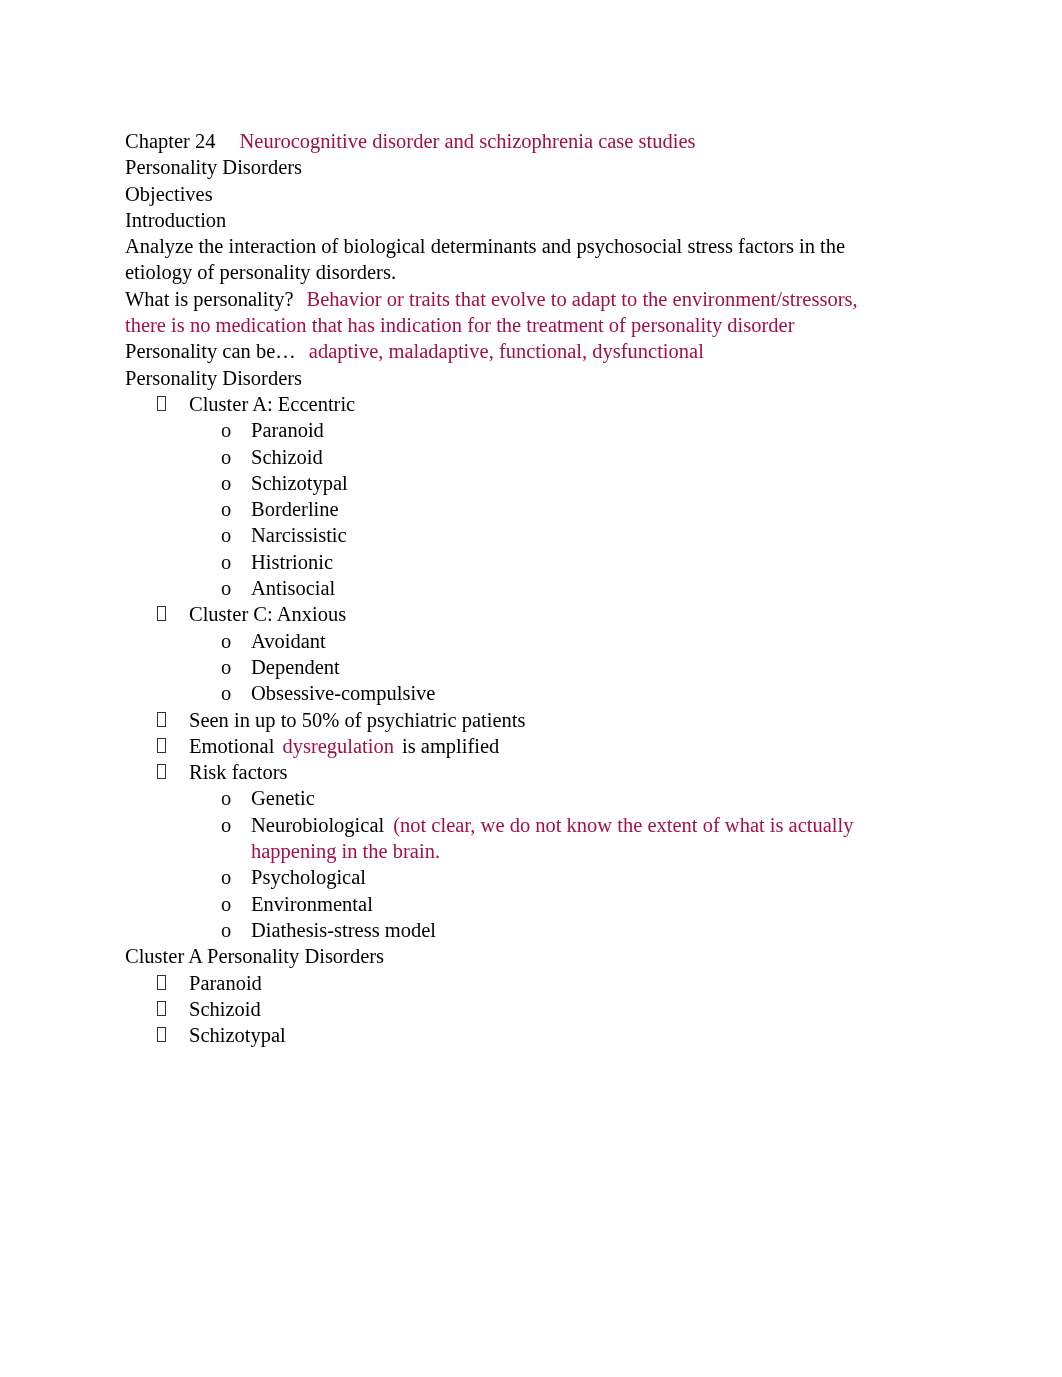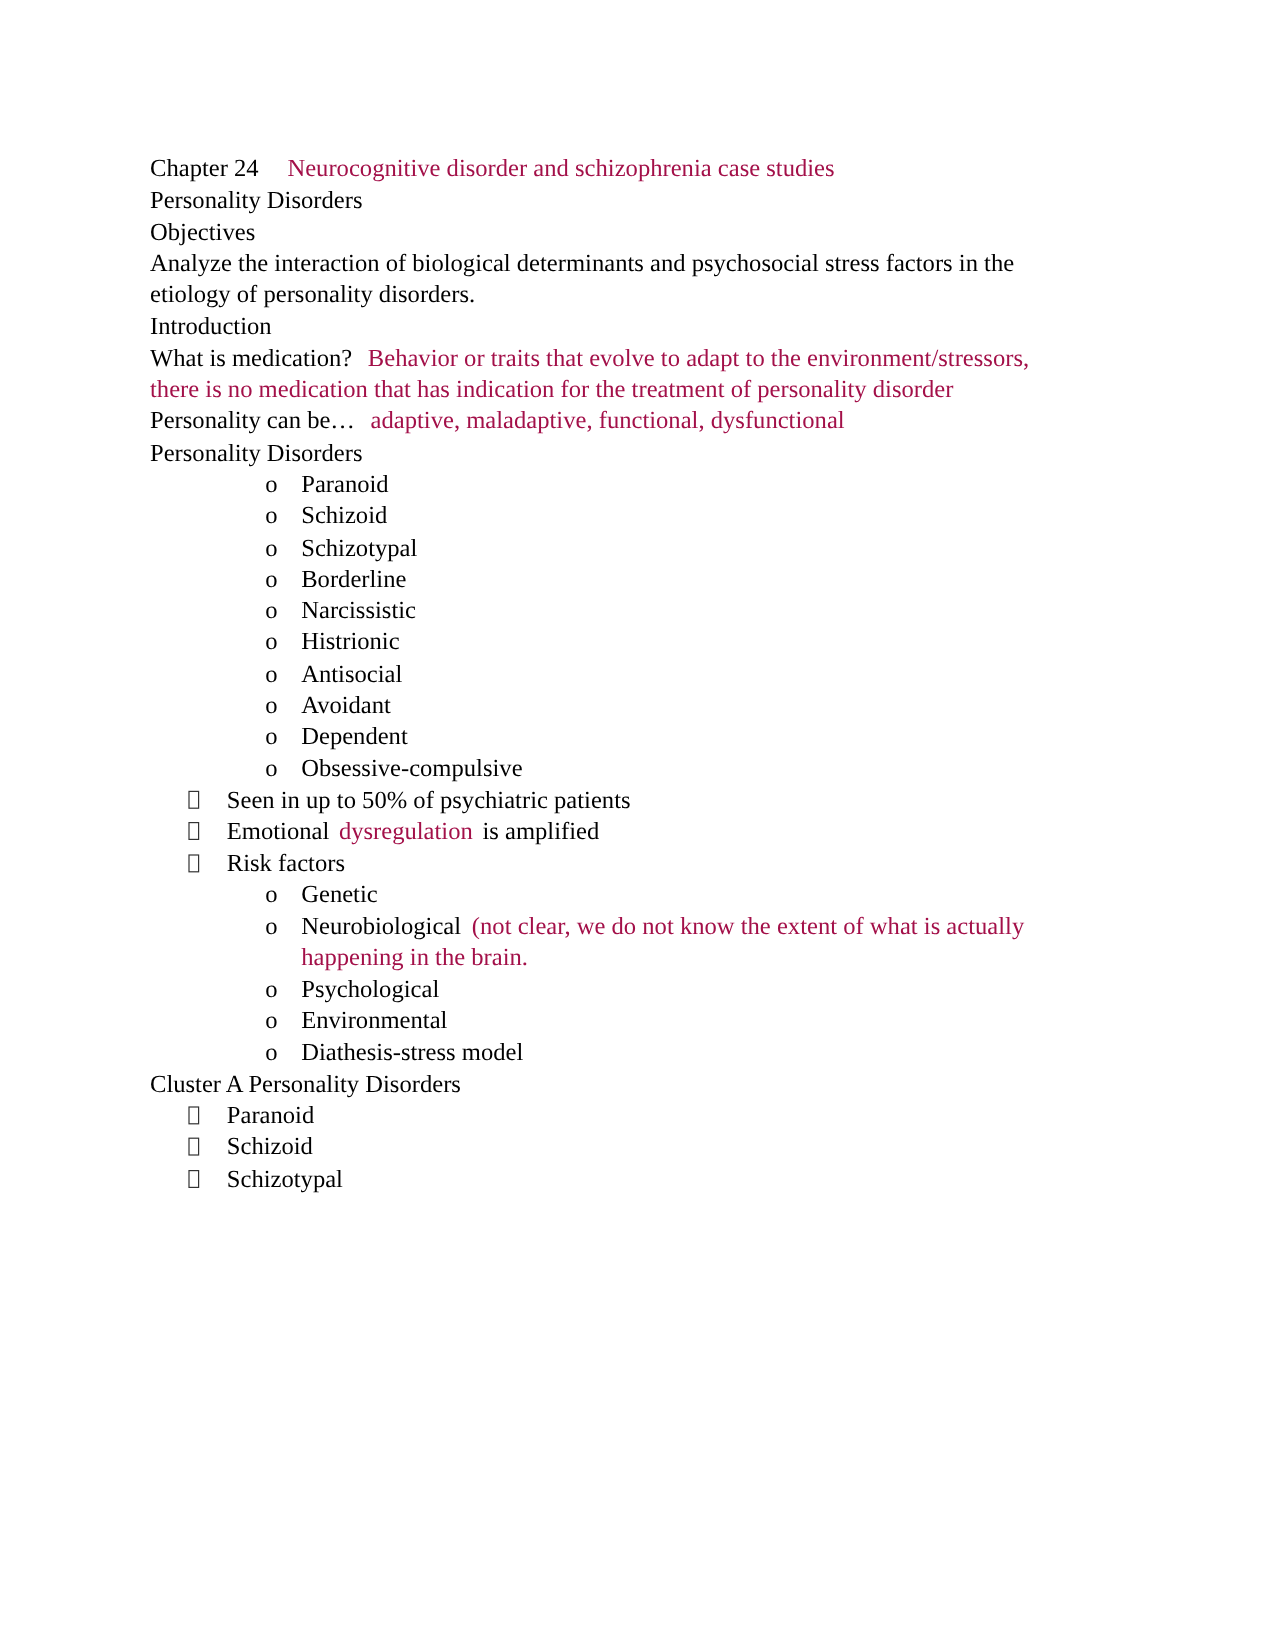--- a/index.html
+++ b/index.html
@@ -87,34 +87,38 @@
 
     <p class="p">
       <span>Chapter 24</span><span class="tabgap" style="width:24px;"></span><span class="red">Neurocognitive disorder and schizophrenia case studies</span>
     </p>
 
     <p class="p">Personality Disorders</p>
 
     <p class="p">Objectives</p>
 
 
+    <p class="p">Introduction</p>
+
     <p class="p">Analyze the interaction of biological determinants and psychosocial stress factors in the etiology of personality disorders.</p>
 
-    <p class="p">Introduction</p>
-
     <p class="p">
-      <span>What is medication?</span><span class="tabgap" style="width:13px;"></span><span class="red">Behavior or traits that evolve to adapt to the environment/stressors, there is no medication that has indication for the treatment of personality disorder</span>
+      <span>What is personality?</span><span class="tabgap" style="width:13px;"></span><span class="red">Behavior or traits that evolve to adapt to the environment/stressors, there is no medication that has indication for the treatment of personality disorder</span>
     </p>
 
     <p class="p">
       <span>Personality can be…</span><span class="tabgap" style="width:13px;"></span><span class="red">adaptive, maladaptive, functional, dysfunctional</span>
     </p>
 
     <p class="p">Personality Disorders</p>
 
+    <p class="lvl1">
+      <span class="bullet"><span class="tofu"></span></span>
+      <span>Cluster A: Eccentric</span>
+    </p>
     <p class="lvl2">
       <span class="omark">o</span>
       <span>Paranoid</span>
     </p>
     <p class="lvl2">
       <span class="omark">o</span>
       <span>Schizoid</span>
     </p>
     <p class="lvl2">
       <span class="omark">o</span>
@@ -131,20 +135,24 @@
     </p>
     <p class="lvl2">
       <span class="omark">o</span>
       <span>Histrionic</span>
     </p>
     <p class="lvl2">
       <span class="omark">o</span>
       <span>Antisocial</span>
     </p>
 
+    <p class="lvl1">
+      <span class="bullet"><span class="tofu"></span></span>
+      <span>Cluster C: Anxious</span>
+    </p>
     <p class="lvl2">
       <span class="omark">o</span>
       <span>Avoidant</span>
     </p>
     <p class="lvl2">
       <span class="omark">o</span>
       <span>Dependent</span>
     </p>
     <p class="lvl2">
       <span class="omark">o</span>

